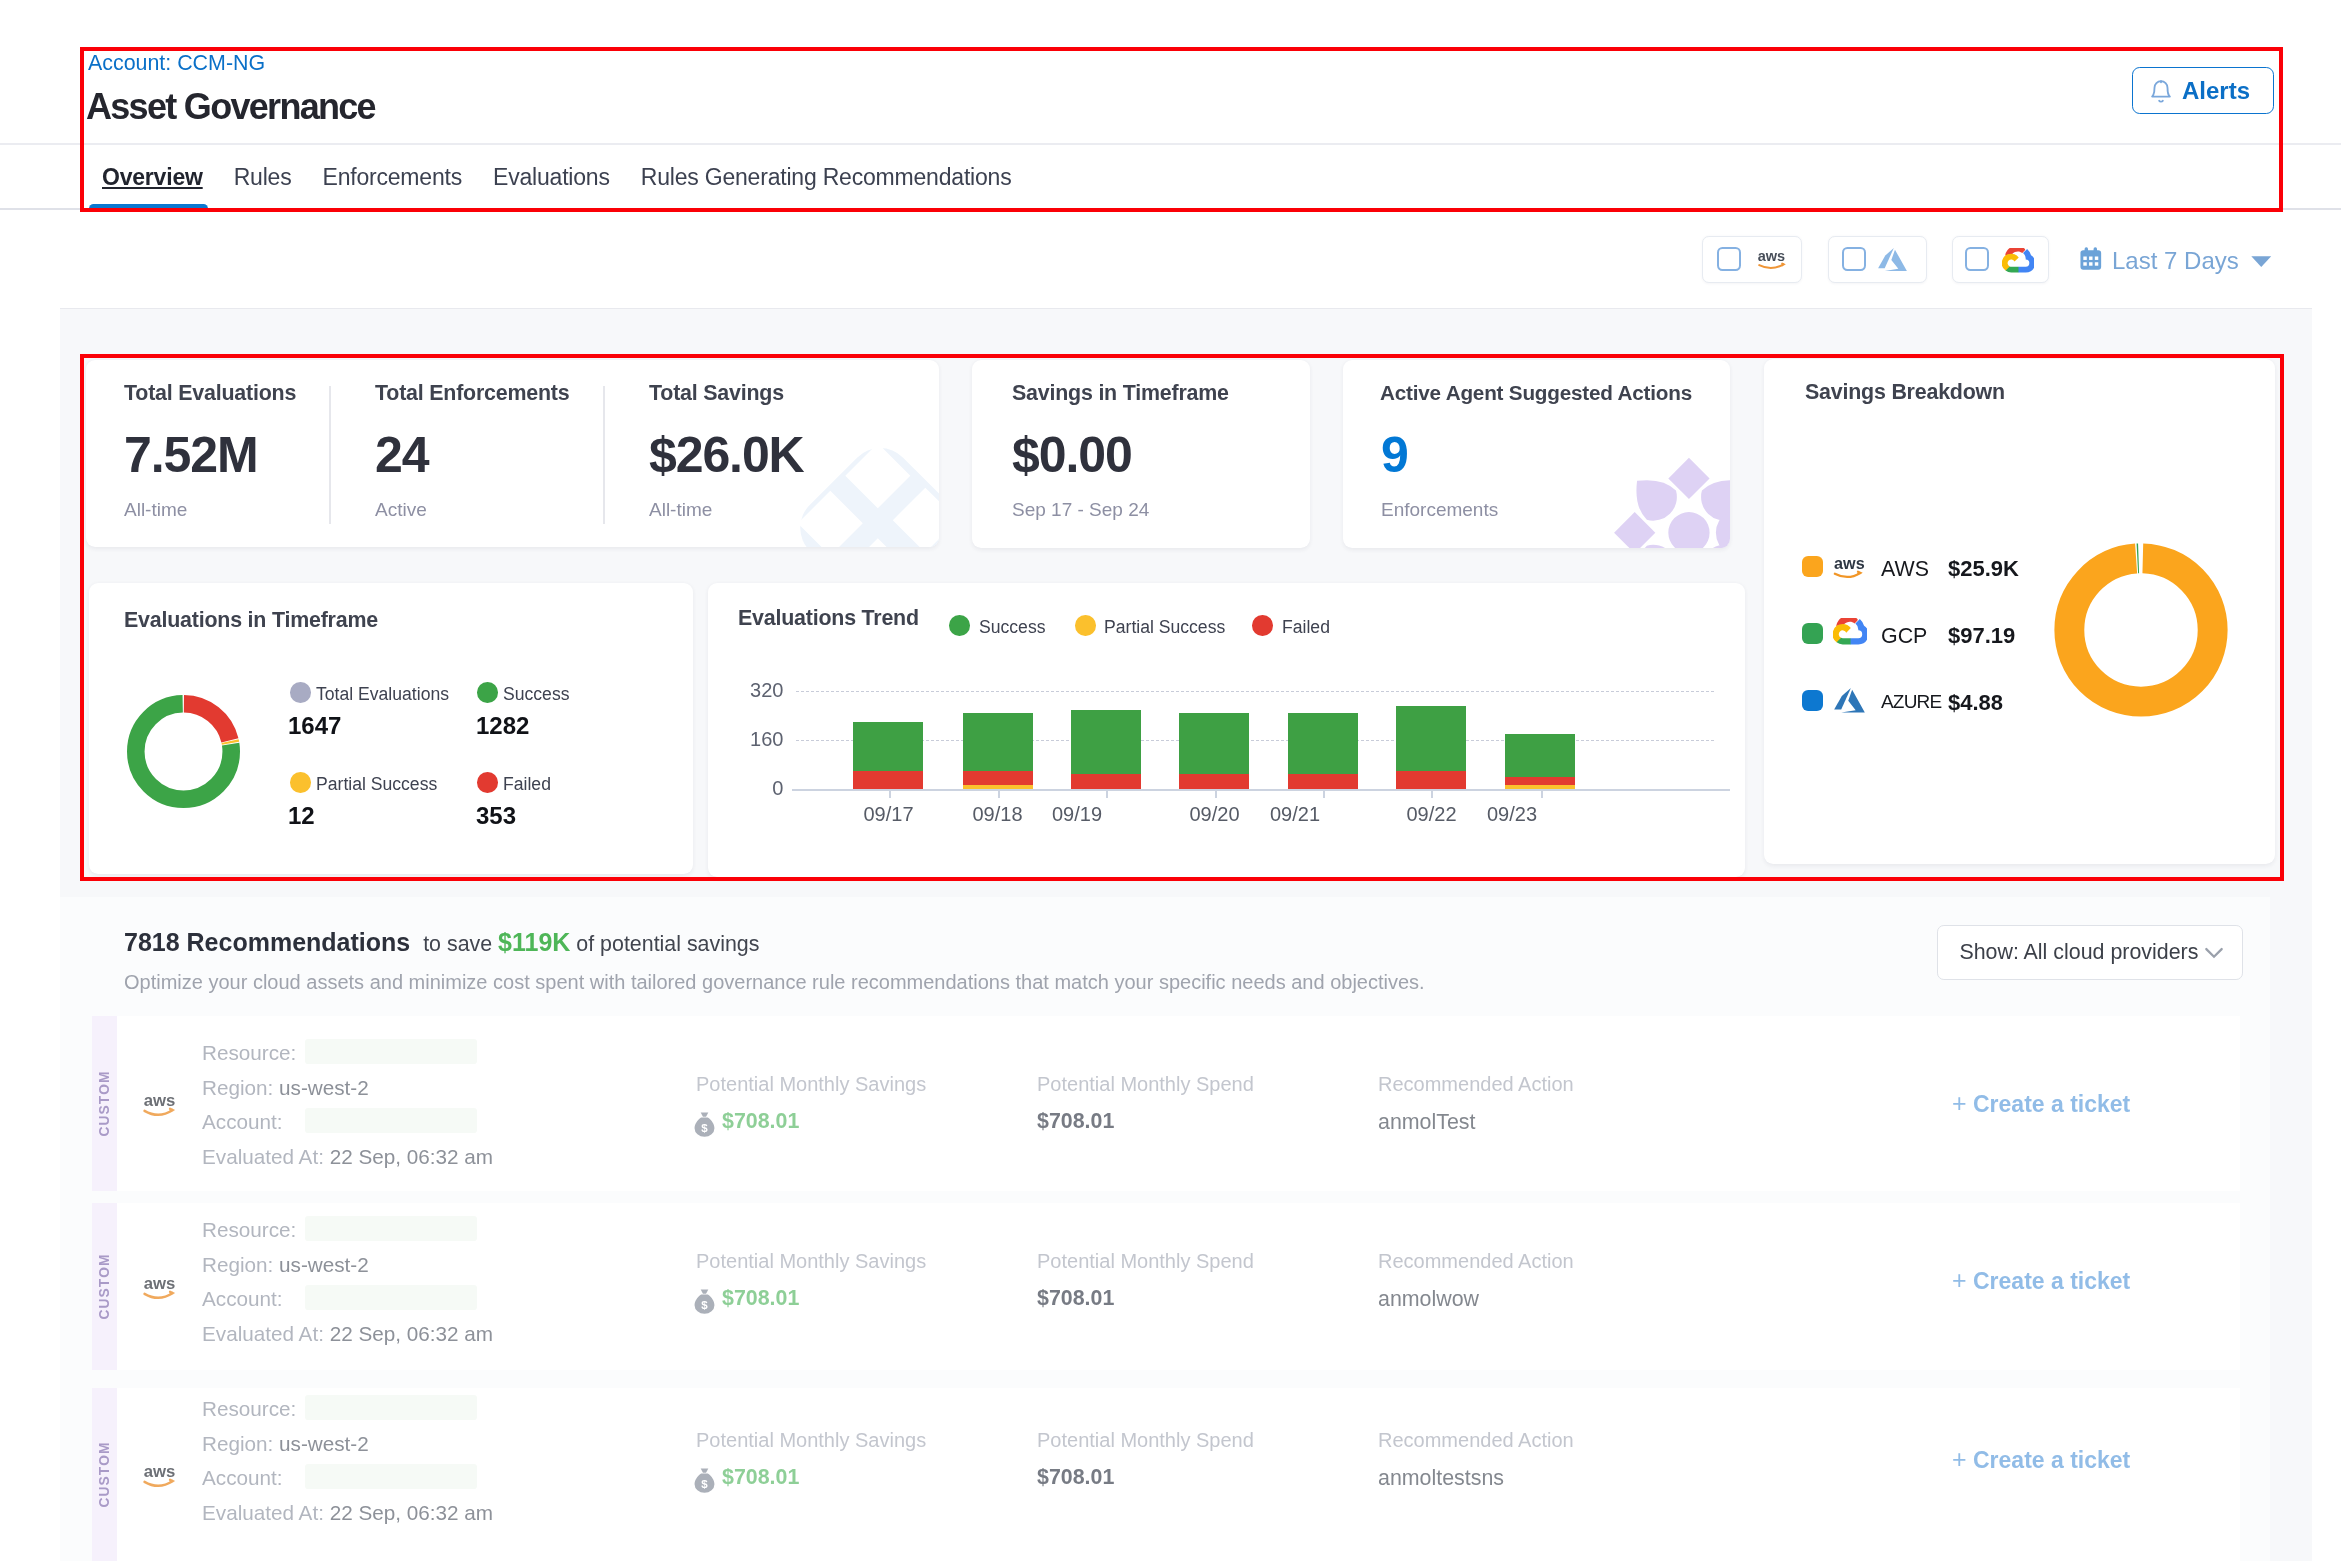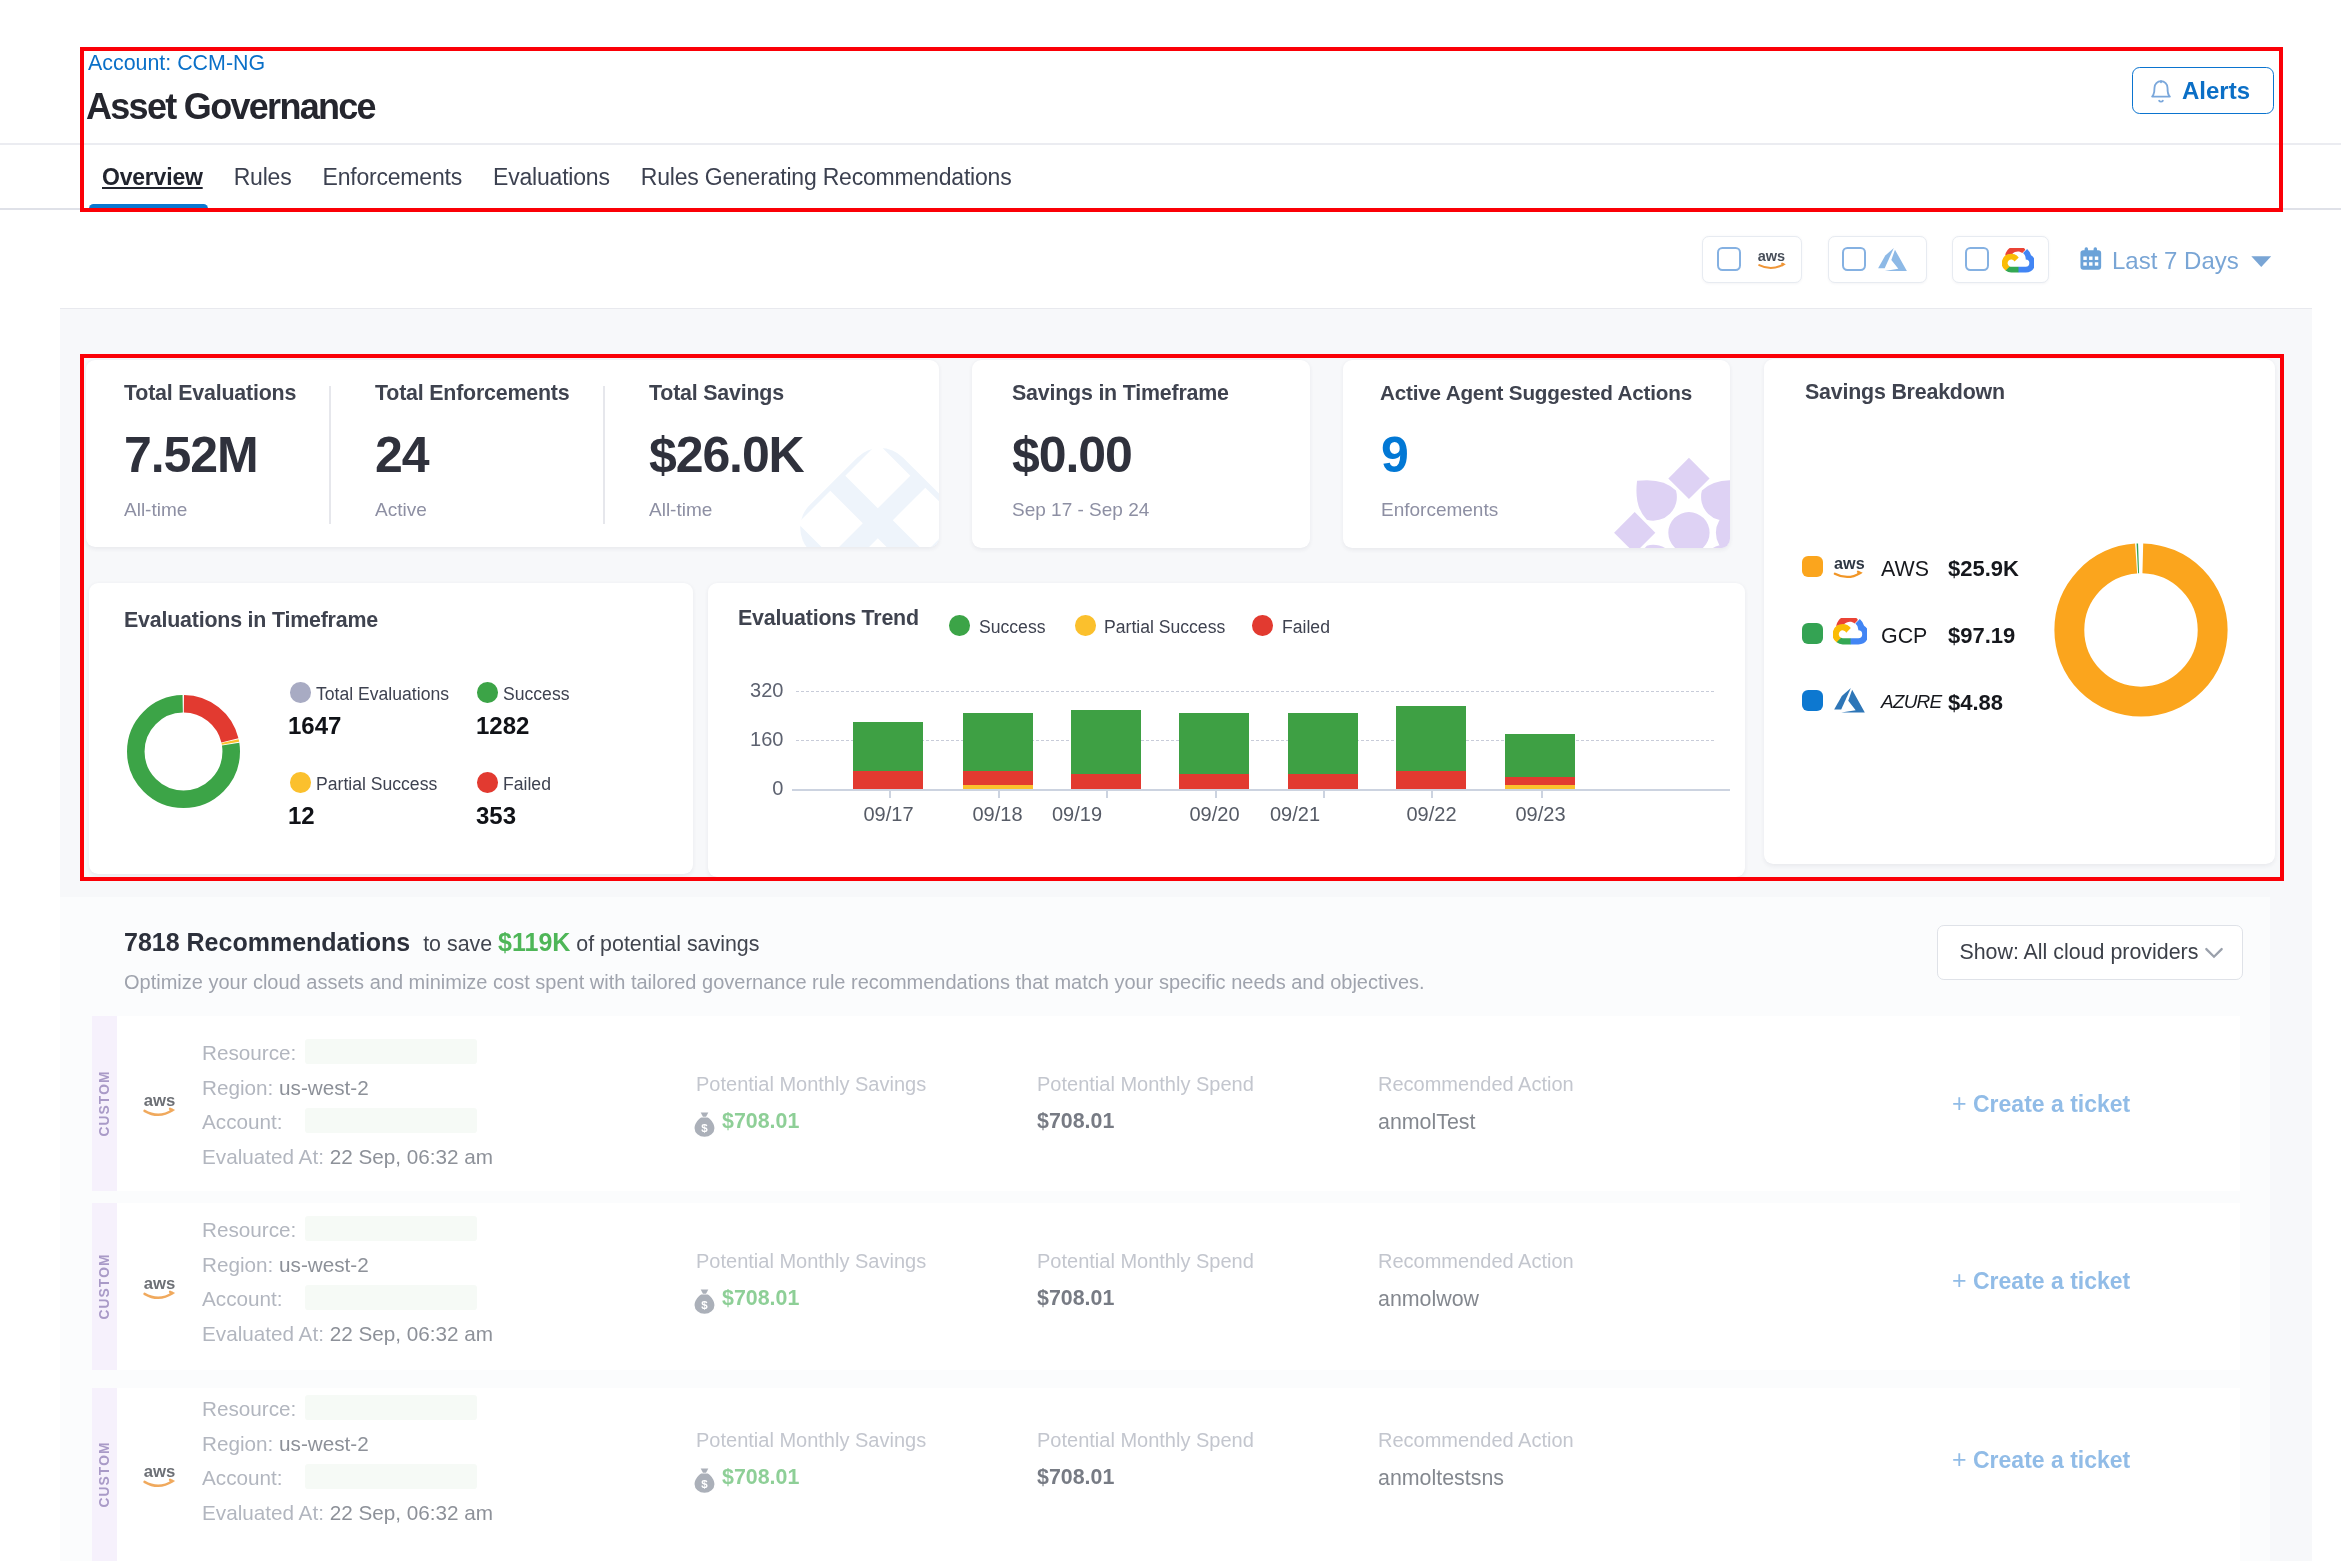--- a/index.html
+++ b/index.html
@@ -156,21 +156,21 @@
   <path fill="#fbbc05" d="M6.53 7.58a7.63 7.63 0 0 0-4.61 13.68l3.4-3.4a2.93 2.93 0 1 1 3.88-3.88l3.4-3.4a7.62 7.62 0 0 0-6.07-3z"></path>
   </svg>
   <div class="abs" style="left:117px;top:265px;font-size:21.4px;color:#16181d;">GCP</div>
   <div class="abs" style="left:184px;top:264px;font-size:22px;font-weight:bold;color:#16181d;">$97.19</div>
 
   <div class="abs" style="left:38px;top:331px;width:20.7px;height:20.7px;border-radius:6.1px;background:#0d78d0;"></div>
   <svg class="abs" style="left:70px;top:329px;" width="31" height="24.5" viewBox="0 0 161.67 129.18">
     <path fill="#2e76b7" d="M88.33 0 L40.27 41.66 0 113.77 H37 Z"></path>
     <path fill="#2e76b7" d="M94.72 9.75 L74.21 67.57 113.54 116.98 37.25 129.18 H161.67 Z"></path>
   </svg>
-  <div class="abs" style="left:117px;top:332px;font-size:19px;letter-spacing:-0.8px;color:#16181d;font-style:italic;">AZURE</div>
+  <div class="abs" style="left:117px;top:332px;font-size:19px;letter-spacing:-0.8px;color:#16181d;">AZURE</div>
   <div class="abs" style="left:184px;top:331px;font-size:22px;font-weight:bold;color:#16181d;">$4.88</div>
 
   <svg class="abs" style="left:290px;top:184px;" width="174" height="174" viewBox="0 0 227 227">
     <g transform="translate(113.5,113.5) rotate(-90)">
       <circle r="93.5" fill="none" stroke="#fba51d" stroke-width="39" pathLength="360" stroke-dasharray="354.5 5.5" stroke-dashoffset="-1.5"></circle>
       <circle r="93.5" fill="none" stroke="#34a353" stroke-width="39" pathLength="360" stroke-dasharray="1 359" stroke-dashoffset="-357"></circle>
     </g>
   </svg>
 </div>
 
@@ -230,21 +230,21 @@
   <div class="abs" style="left:797px;top:151px;width:70px;height:44px;background:#3ea044;"></div>
   <div class="abs" style="left:797px;top:194px;width:70px;height:7.7px;background:#e23a30;"></div>
   <div class="abs" style="left:797px;top:202px;width:70px;height:3.8px;background:#fbc02d;"></div>
 
   <div class="abs" style="left:127px;top:220px;width:107px;text-align:center;font-size:20px;color:#565b66;">09/17</div>
   <div class="abs" style="left:236px;top:220px;width:107px;text-align:center;font-size:20px;color:#565b66;">09/18</div>
   <div class="abs" style="left:344px;top:220px;width:107px;font-size:20px;color:#565b66;">09/19</div>
   <div class="abs" style="left:453px;top:220px;width:107px;text-align:center;font-size:20px;color:#565b66;">09/20</div>
   <div class="abs" style="left:562px;top:220px;width:107px;text-align:left;font-size:20px;color:#565b66;">09/21</div>
   <div class="abs" style="left:670px;top:220px;width:107px;text-align:center;font-size:20px;color:#565b66;">09/22</div>
-  <div class="abs" style="left:779px;top:220px;width:107px;text-align:center;font-size:20px;color:#565b66;">09/23</div>
+  <div class="abs" style="left:779px;top:220px;width:107px;text-align:left;font-size:20px;color:#565b66;">09/23</div>
 
   <div class="abs" style="left:181px;top:206px;width:1.5px;height:9.2px;background:#ccd3e0;"></div>
   <div class="abs" style="left:290px;top:206px;width:1.5px;height:9.2px;background:#ccd3e0;"></div>
   <div class="abs" style="left:398px;top:206px;width:1.5px;height:9.2px;background:#ccd3e0;"></div>
   <div class="abs" style="left:507px;top:206px;width:1.5px;height:9.2px;background:#ccd3e0;"></div>
   <div class="abs" style="left:615px;top:206px;width:1.5px;height:9.2px;background:#ccd3e0;"></div>
   <div class="abs" style="left:723px;top:206px;width:1.5px;height:9.2px;background:#ccd3e0;"></div>
   <div class="abs" style="left:833px;top:206px;width:1.5px;height:9.2px;background:#ccd3e0;"></div>
 </div>
 

